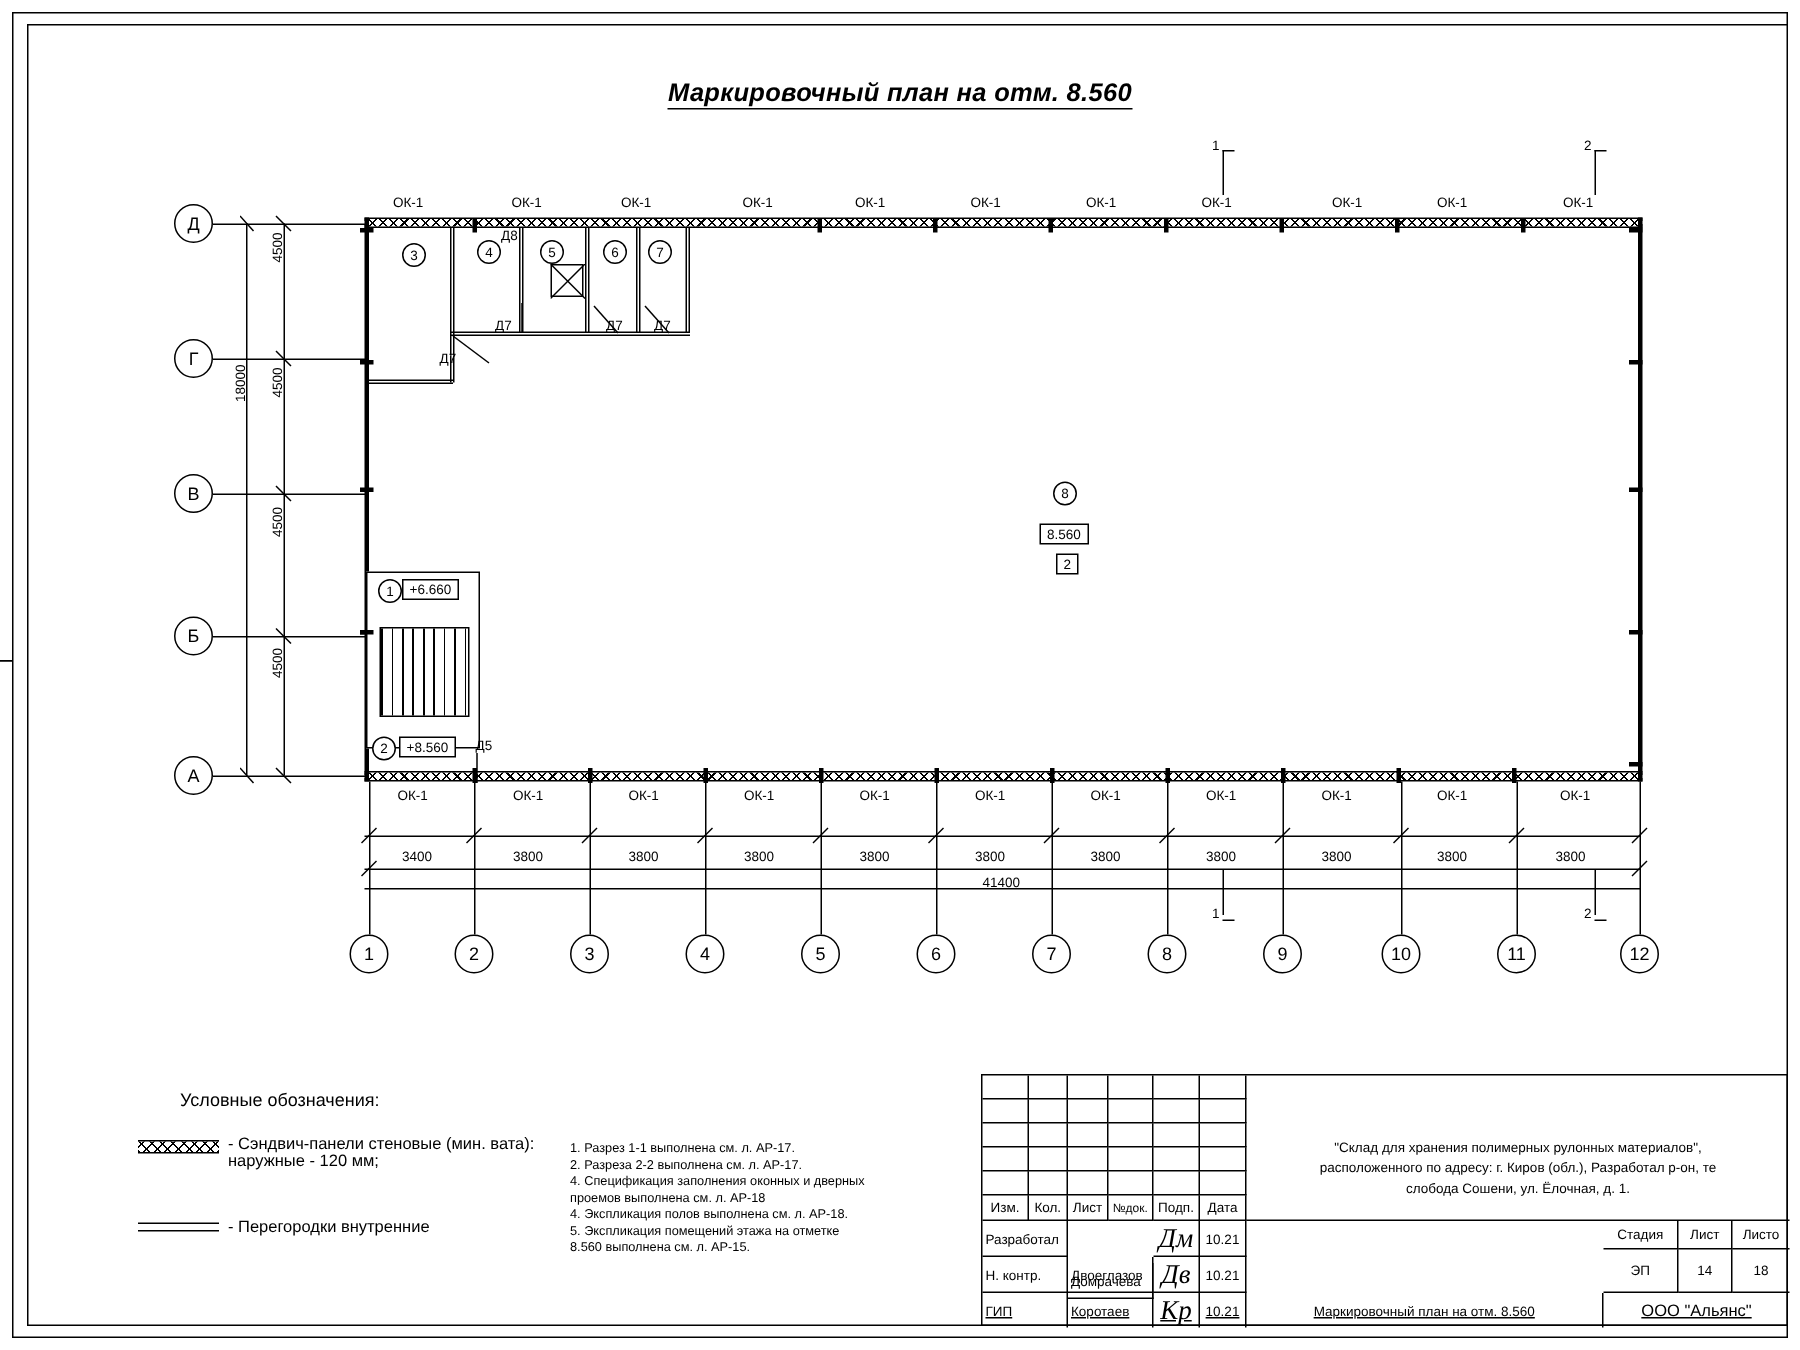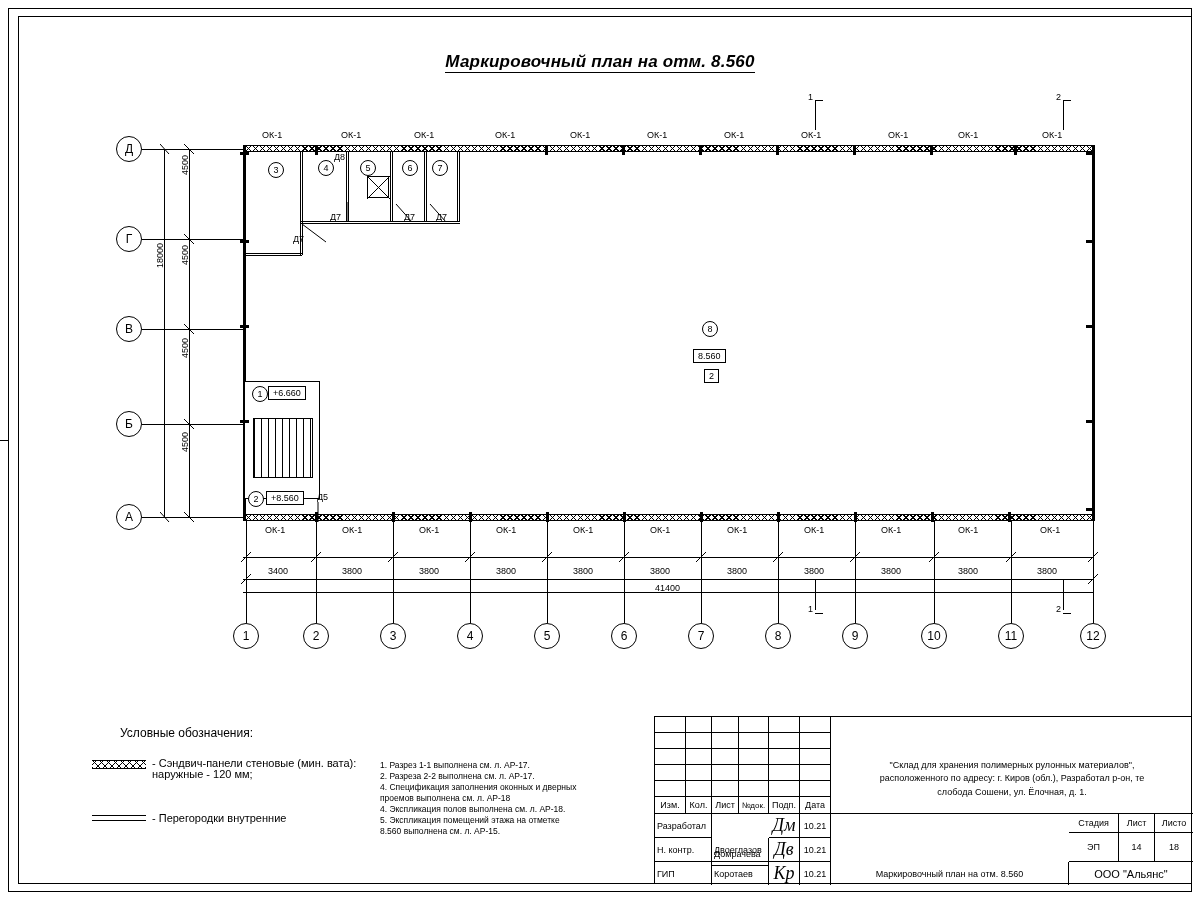--- a/index.html
+++ b/index.html
@@ -112,21 +112,21 @@
     position: absolute;
     border-right: 1px solid #000;
     border-bottom: 1px solid #000;
     display: flex;
     align-items: center;
     padding: 0 2px;
     overflow: hidden;
     white-space: nowrap;
   }
   .stamp .cell.center { justify-content: center; }
-  .stamp .noborder-b { border-bottom: none; }
+  .stamp .noborder-b { border-bottom: none; text-decoration: underline; }
   .stamp .bigtxt { font-size: 11px; }
   .sig { font-family: "Liberation Serif", serif; font-style: italic; font-size: 18px; }
 </style>
 </head>
 <body>
 
 <div id="sheet">
 
   <div class="frame-outer"></div>
   <div class="frame-inner"></div>

